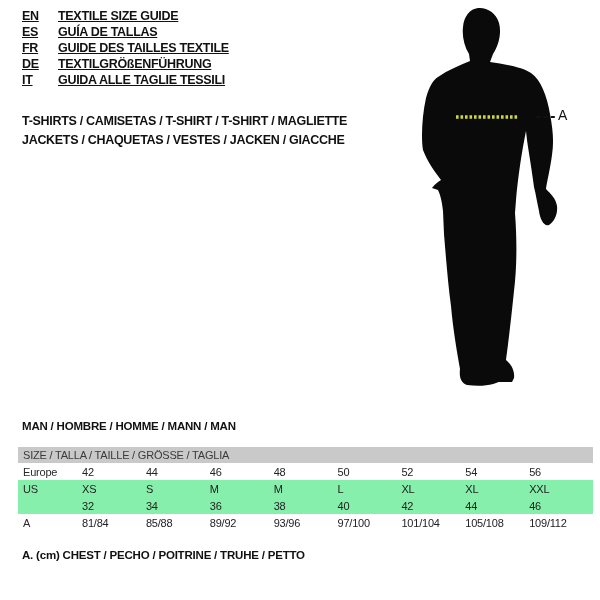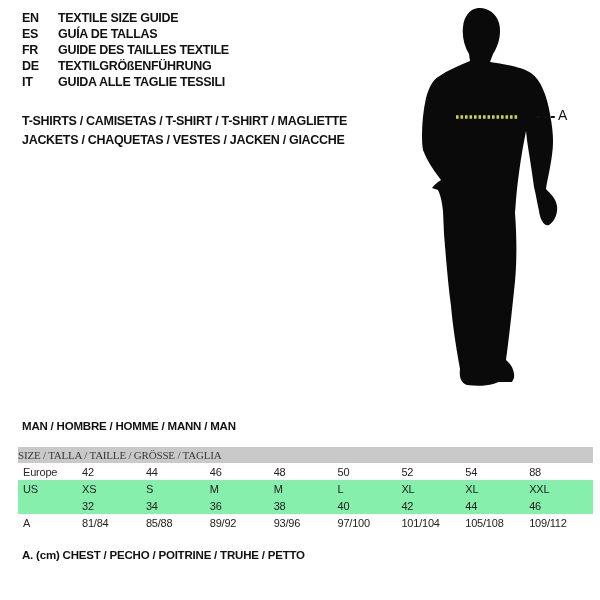--- a/index.html
+++ b/index.html
@@ -2,36 +2,36 @@
 <html><head>
 <meta charset="utf-8">
 <style>
   html,body{margin:0;padding:0;background:#fff;}
   .canvas{
     position:relative;width:600px;height:600px;background:#ffffff;
     font-family:"Liberation Sans","DejaVu Sans",sans-serif;color:#111;overflow:hidden;
   }
   
   .lang-block{position:absolute;left:22px;top:9px;}
-  .lang-row{display:flex;height:16px;align-items:flex-end;}
+  .lang-row{display:flex;height:16px;align-items:flex-start;text-decoration:underline;}
   .lang-code{width:36px;font-size:12.5px;font-weight:bold;letter-spacing:-.3px;}
   .lang-label{font-size:12.5px;font-weight:bold;letter-spacing:-.3px;white-space:nowrap;}
   
   .cat-block{position:absolute;left:22px;top:112px;}
   .cat-line{font-size:12.5px;font-weight:bold;letter-spacing:-.3px;line-height:19px;white-space:nowrap;}
   
   .figure-wrap{position:absolute;left:390px;top:0;width:210px;height:420px;}
   .measure-label{
     position:absolute;left:558px;top:107px;font-size:14px;font-weight:400;color:#111;
   }
   
   .section-title{position:absolute;left:22px;top:420px;font-size:11.5px;font-weight:bold;letter-spacing:-.2px;}
   
   .size-table{position:absolute;left:18px;top:447px;width:575px;font-size:11px;letter-spacing:-.2px;}
-  .t-header{height:16px;background:#c9c9c9;display:flex;align-items:center;color:#3a3a3a;box-sizing:border-box;font-family:Liberation Serif, serif;}
+  .t-header{height:16px;background:#c9c9c9;display:flex;align-items:center;padding-left:5px;color:#3a3a3a;box-sizing:border-box;}
   .t-row{height:17px;display:flex;align-items:center;}
   .t-row.shade{background:#86efac;}
   .cell-label{width:64px;padding-left:5px;box-sizing:border-box;color:#2a2a2a;}
   .cell{flex:1;text-align:left;color:#222;}
   
   .footnote{position:absolute;left:22px;top:549px;font-size:11.5px;font-weight:bold;letter-spacing:-.2px;text-align:right;}
 </style>
 </head>
 <body>
 
@@ -119,21 +119,21 @@
 
     <div class="t-row">
       <div class="cell-label">Europe</div>
       <div class="cell">42</div>
       <div class="cell">44</div>
       <div class="cell">46</div>
       <div class="cell">48</div>
       <div class="cell">50</div>
       <div class="cell">52</div>
       <div class="cell">54</div>
-      <div class="cell">88</div>
+      <div class="cell">56</div>
     </div>
 
     <div class="t-row shade">
       <div class="cell-label">US</div>
       <div class="cell">XS</div>
       <div class="cell">S</div>
       <div class="cell">M</div>
       <div class="cell">M</div>
       <div class="cell">L</div>
       <div class="cell">XL</div>

